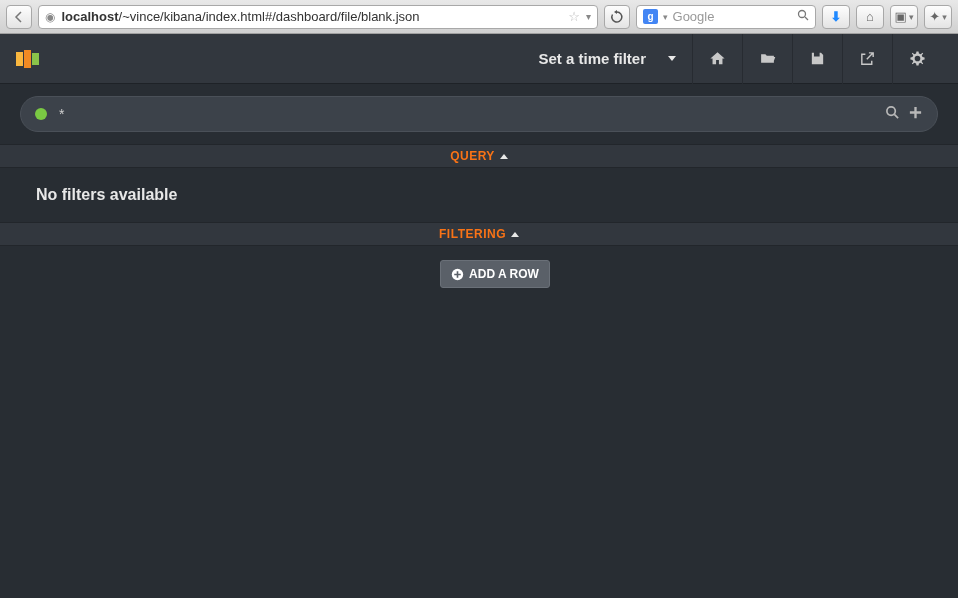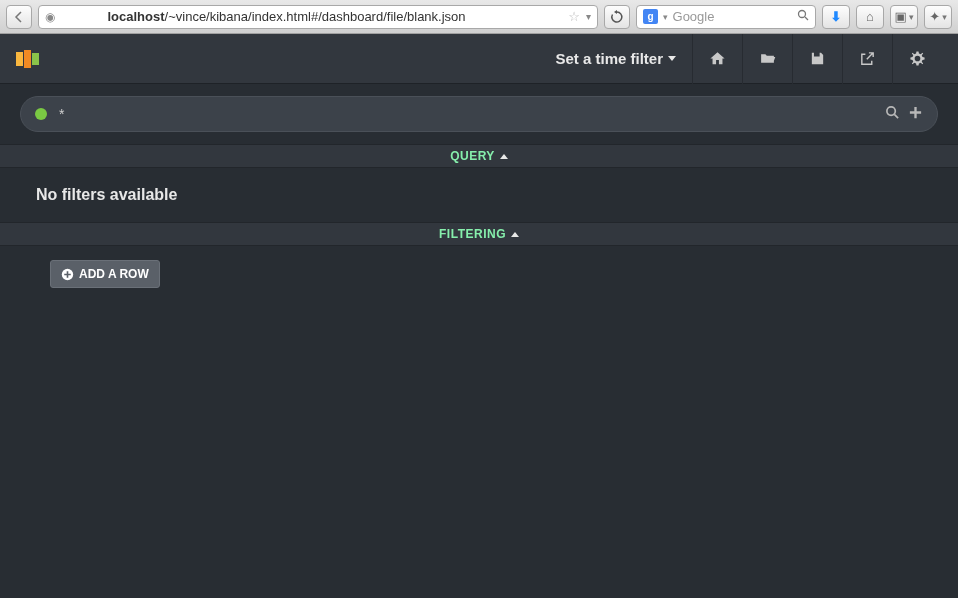--- a/index.html
+++ b/index.html
@@ -37,21 +37,21 @@
   border-radius: 4px;
   display: flex;
   align-items: center;
   padding: 0 6px;
   gap: 6px;
   font-size: 13px;
   color: #333;
 }
 .url-globe { color: #888; font-size: 12px; }
 .url-text { flex: 1; white-space: nowrap; overflow: hidden; }
-.url-text strong { font-weight: bold; margin-left: 46px; }
+.url-text strong { font-weight: bold; }
 .url-star { color: #bbb; }
 .url-dropdown { color: #888; font-size: 10px; }
 .reload-btn {
   width: 26px; height: 24px;
   background: linear-gradient(to bottom,#fdfdfd,#e4e4e4);
   border: 1px solid #a8a8a8;
   border-radius: 4px;
   display: flex; align-items: center; justify-content: center;
   color: #555;
   font-size: 14px;
@@ -113,21 +113,21 @@
   font-size: 22px;
   font-weight: 300;
   margin-left: 10px;
 }
 .header-spacer { flex: 1; }
 .time-filter {
   color: #e8e8e8;
   font-size: 15px;
   font-weight: bold;
   padding: 0 16px;
-  display: flex; align-items: center; gap: 5px;
+  display: flex; align-items: center; gap: 22px;
   cursor: pointer;
 }
 .caret-down {
   width: 0; height: 0;
   border-left: 4px solid transparent;
   border-right: 4px solid transparent;
   border-top: 5px solid #e8e8e8;
 }
 .header-icon-btn {
   width: 50px; height: 50px;
@@ -170,21 +170,21 @@
 
 
 .section-head {
   background: #32373e;
   border-top: 1px solid #22262b;
   border-bottom: 1px solid #22262b;
   height: 24px;
   display: flex;
   align-items: center;
   justify-content: center;
-  color: #86efac;
+  color: #f97316;
   font-size: 12px;
   font-weight: bold;
   letter-spacing: 0.5px;
   gap: 5px;
   cursor: pointer;
 }
 .caret-up {
   width: 0; height: 0;
   border-left: 4px solid transparent;
   border-right: 4px solid transparent;
@@ -196,21 +196,21 @@
   padding: 18px 36px;
   color: #e8e8e8;
   font-size: 16px;
   font-weight: bold;
 }
 
 
 .add-row-wrap {
   padding: 14px 18px;
   display: flex;
-  justify-content: flex-start;
+  justify-content: center;
   margin-left: 32px;
 }
 .add-row-btn {
   background: #5a6068;
   border: 1px solid #6a7078;
   border-radius: 3px;
   color: #fff;
   font-size: 12px;
   font-weight: bold;
   padding: 6px 10px;

